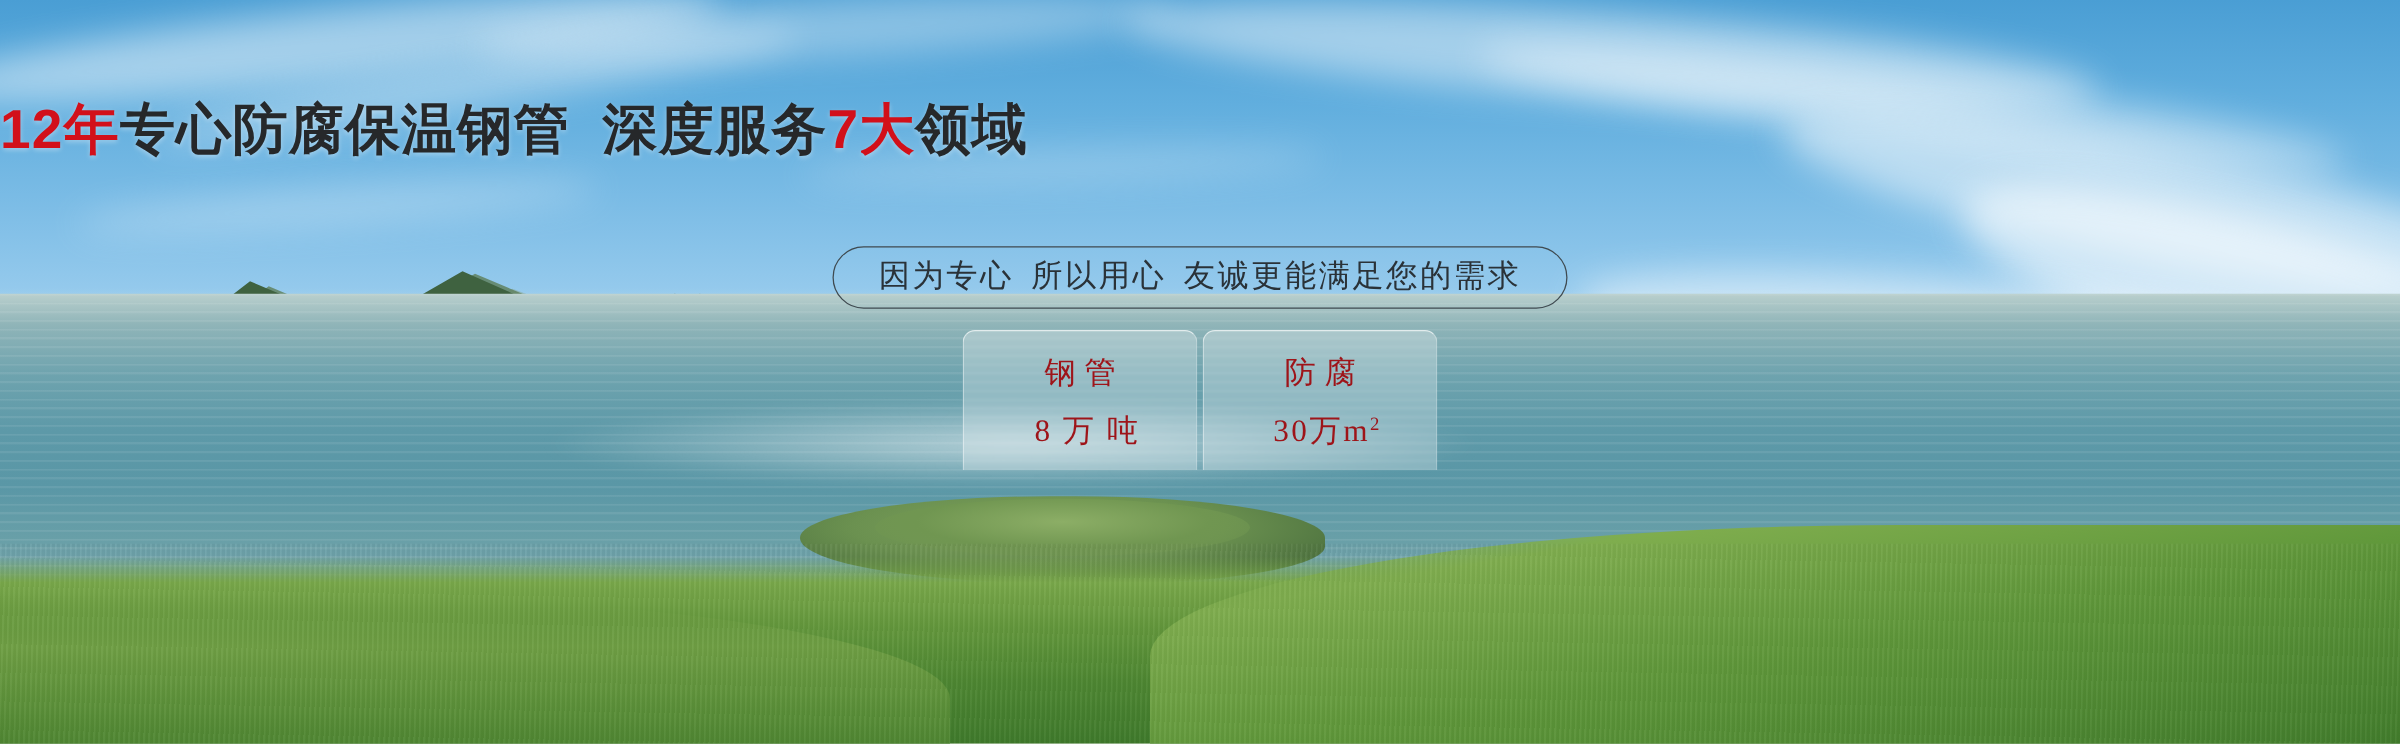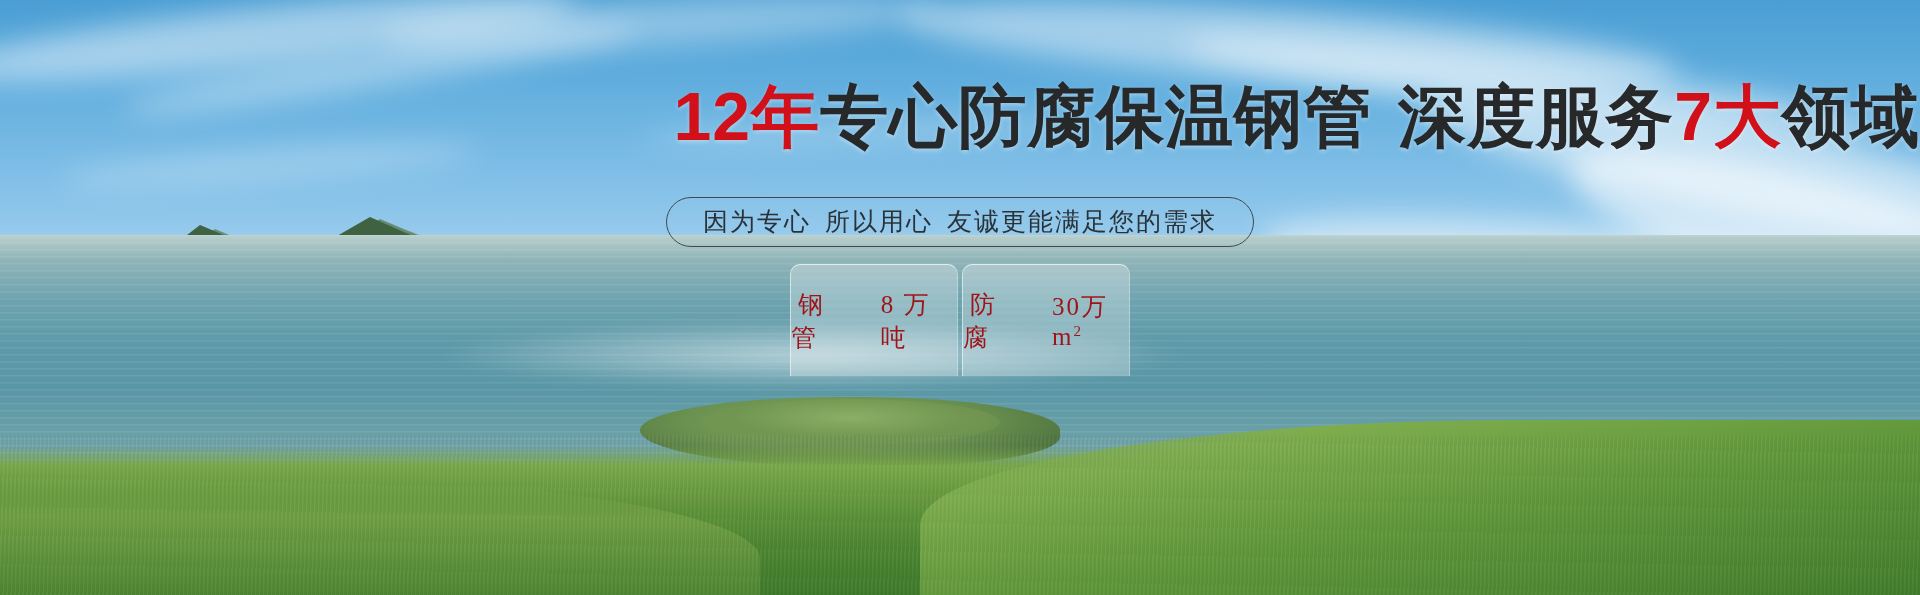--- a/index.html
+++ b/index.html
@@ -139,22 +139,22 @@
       rgba(255,255,255,.07) 0px, rgba(255,255,255,.07) 1px,
       rgba(0,0,0,.05) 2px, rgba(0,0,0,.05) 4px);
     opacity:.6;
   }
 
   
   .content { position:absolute; inset:0; }
 
   .headline {
     position:absolute; left:0; right:0; top:82px;
-    text-align:right;
-    font-size:68px;
+    text-align:left;
+    font-size:44px;
     line-height:1;
     font-weight:bold;
     letter-spacing:1px;
     white-space:nowrap;
     color:#26282a;
     text-shadow:0 2px 4px rgba(255,255,255,.35);
   }
   .headline .hl-red { color:#d2101a; }
   .headline .hl-gap { display:inline-block; width:26px; }
 
@@ -174,28 +174,28 @@
     background:transparent;
     margin-top:31px;
   }
   .subtitle .sp { display:inline-block; width:14px; }
 
   .cards {
     position:absolute; left:0; right:0; top:264px;
     display:flex; justify-content:center; gap:4px;
   }
   .card {
-    width:168px; height:112px;
+    width:188px; height:112px;
     background:rgba(255,255,255,.28);
     border-top:1px solid rgba(255,255,255,.65);
     border-left:1px solid rgba(255,255,255,.55);
     border-right:1px solid rgba(255,255,255,.30);
     border-bottom:none;
     border-radius:10px 10px 0 0;
-    display:flex; flex-direction:row; align-items:center; justify-content:center;
+    display:flex; flex-direction:column; align-items:center; justify-content:center;
     gap:14px;
     backdrop-filter:blur(1px);
   }
   .card-title {
     font-size:25px; color:#9e1419; letter-spacing:7px; text-indent:7px; font-weight:400;
   }
   .card-value {
     font-size:25px; color:#9e1419; letter-spacing:2px; font-weight:400;
     font-family:"Liberation Serif","DejaVu Serif",serif;
     margin-left:12px;

